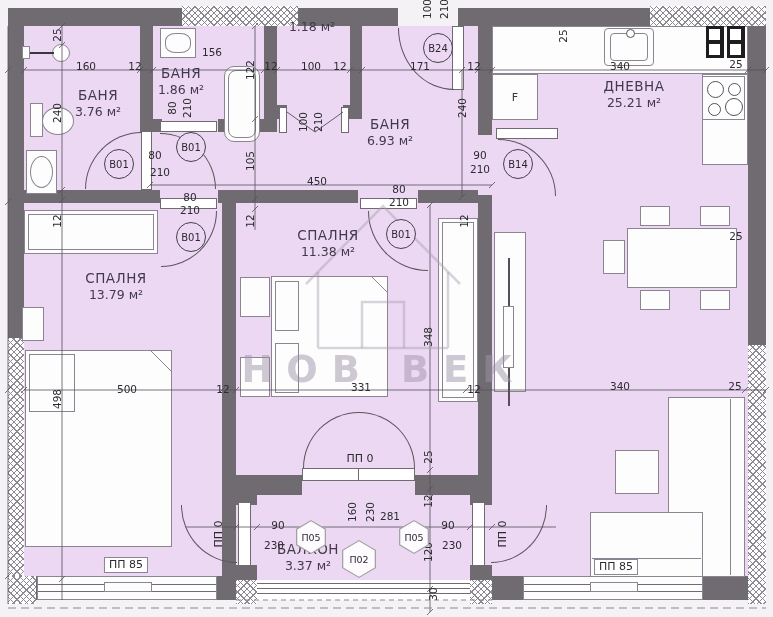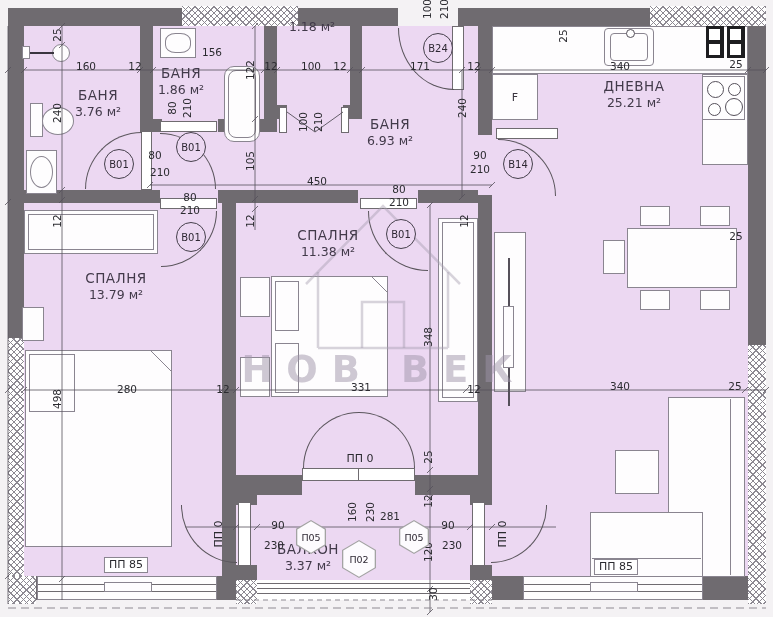--- a/index.html
+++ b/index.html
@@ -259,21 +259,21 @@
       <span class="dim" style="left: 155px; top: 155px;">80</span>
       <span class="dim" style="left: 160px; top: 172px;">210</span>
       <span class="dim" style="left: 190px; top: 197px;">80</span>
       <span class="dim" style="left: 190px; top: 210px;">210</span>
       <span class="dim" style="left: 399px; top: 189px;">80</span>
       <span class="dim" style="left: 399px; top: 202px;">210</span>
       <span class="dim" style="left: 480px; top: 155px;">90</span>
       <span class="dim" style="left: 480px; top: 169px;">210</span>
       <span class="dim" style="left: 317px; top: 181px;">450</span>
       <span class="dim rot" style="left: 464px; top: 221px;">12</span>
-      <span class="dim" style="left: 127px; top: 389px;">280</span>
+      <span class="dim" style="left: 127px; top: 389px;">500</span>
       <span class="dim" style="left: 223px; top: 389px;">12</span>
       <span class="dim" style="left: 361px; top: 387px;">331</span>
       <span class="dim" style="left: 474px; top: 389px;">12</span>
       <span class="dim" style="left: 620px; top: 386px;">340</span>
       <span class="dim" style="left: 735px; top: 386px;">25</span>
       <span class="dim rot" style="left: 428px; top: 337px;">348</span>
       <span class="dim rot" style="left: 428px; top: 457px;">25</span>
       <span class="dim rot" style="left: 428px; top: 501px;">12</span>
       <span class="dim rot" style="left: 428px; top: 552px;">120</span>
       <span class="dim rot" style="left: 433px; top: 594px;">30</span>

